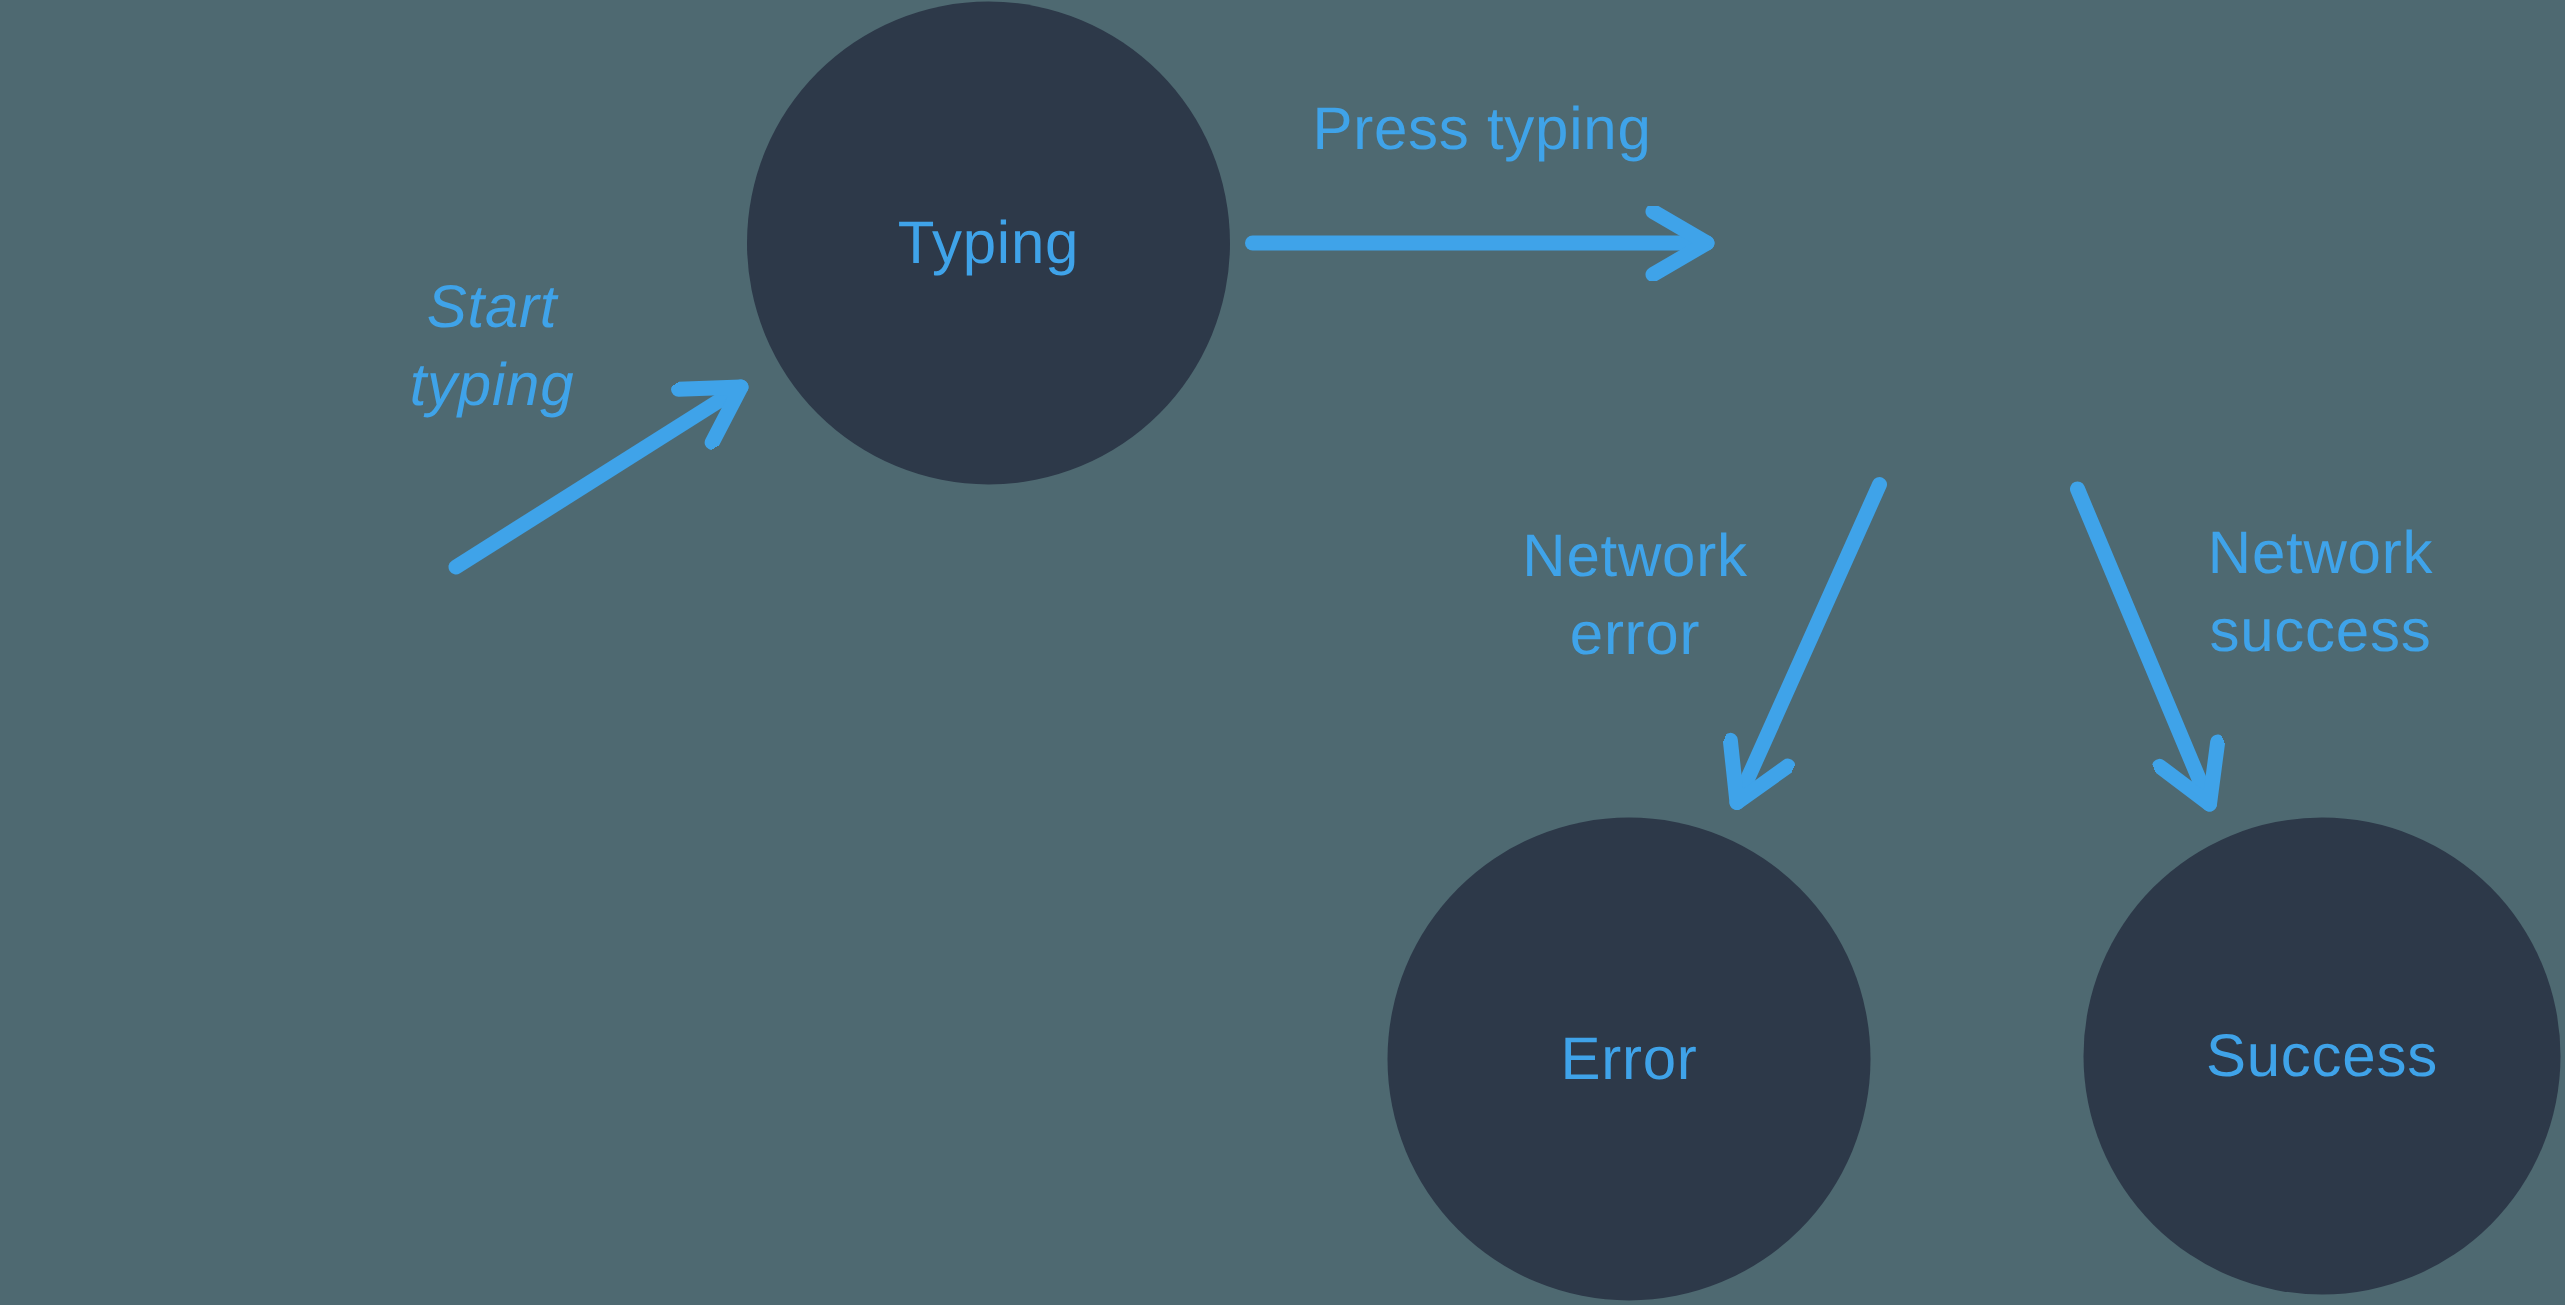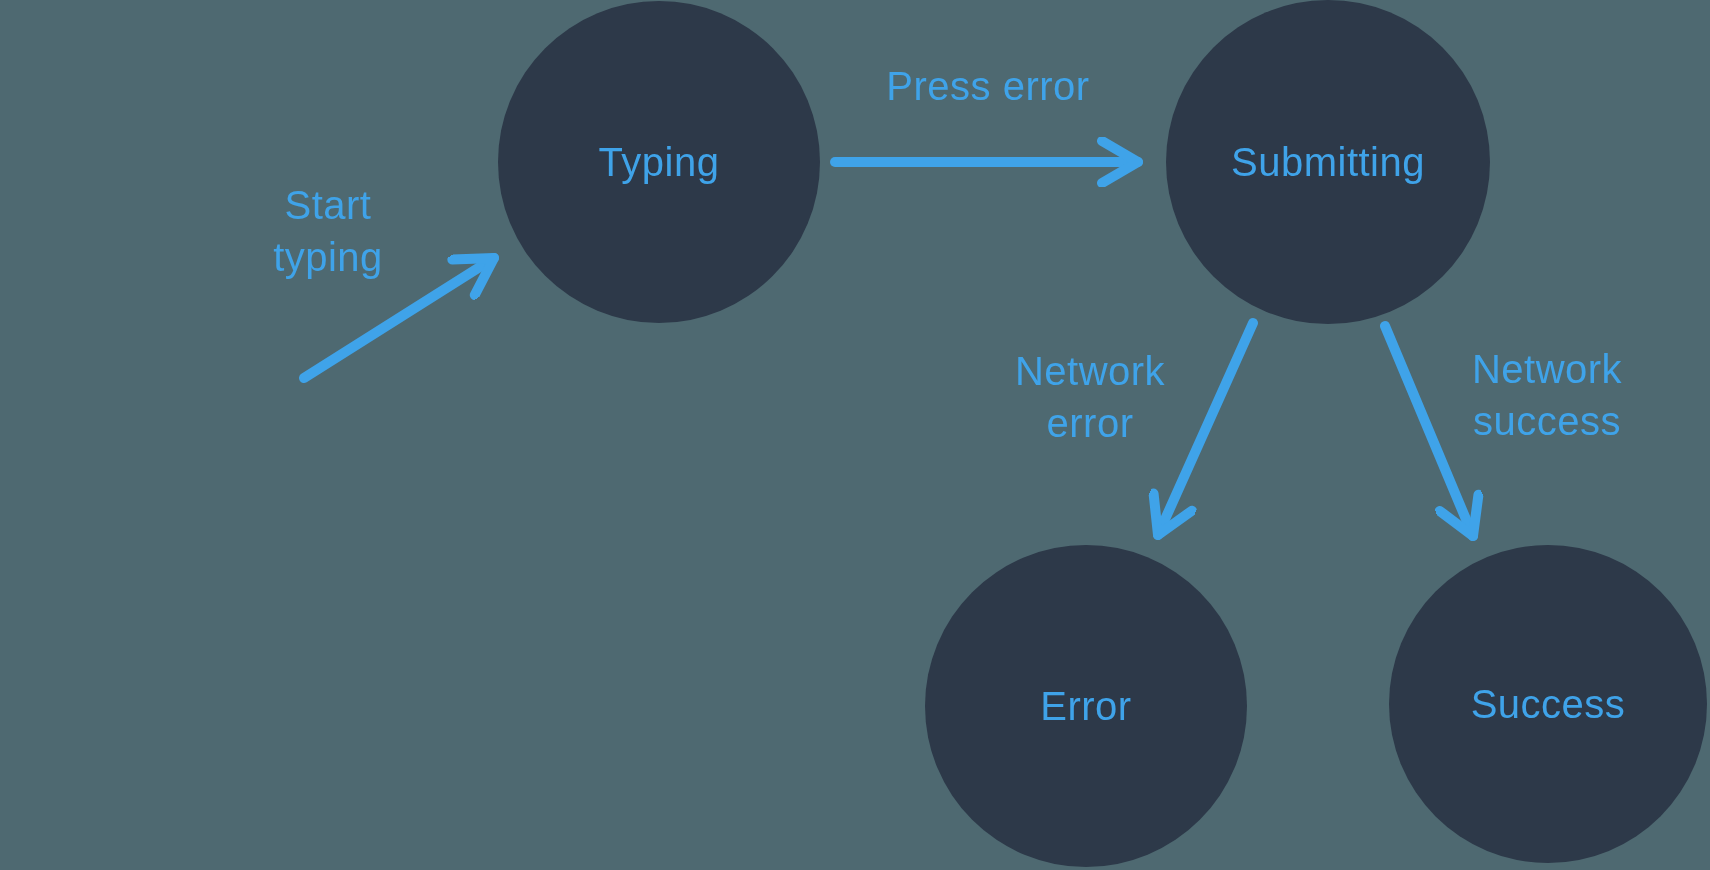--- a/index.html
+++ b/index.html
@@ -73,39 +73,36 @@
     <path class="edge-stroke" d="M835 162 L1138 162" marker-end="url(#arrowhead)"></path>
     <path class="edge-stroke" d="M1253 323 L1158 535" marker-end="url(#arrowhead)"></path>
     <path class="edge-stroke" d="M1385 326 L1473 536" marker-end="url(#arrowhead)"></path>
   </svg>
 
 
   <div class="node" style="left:498px; top:1px; width:322px; height:322px;">
     <span class="node-label">Typing</span>
   </div>
 
-  <div class="node" style="left:1166px; top:0px; width:324px; height:324px;">
-    <span class="node-label">Submitting</span>
-  </div>
 
   <div class="node" style="left:925px; top:545px; width:322px; height:322px;">
     <span class="node-label">Error</span>
   </div>
 
   <div class="node" style="left:1389px; top:545px; width:318px; height:318px;">
     <span class="node-label">Success</span>
   </div>
 
-  <div class="edge-label" style="left:178px; top:179px; width:300px;">
+  <div class="edge-label" style="left:178px; top:179px; width:300px;font-style:italic;">
     <div>Start</div>
     <div>typing</div>
   </div>
 
   <div class="edge-label" style="left:788px; top:60px; width:400px;">
-    <div>Press error</div>
+    <div>Press typing</div>
   </div>
 
   <div class="edge-label" style="left:940px; top:345px; width:300px;">
     <div>Network</div>
     <div>error</div>
   </div>
 
   <div class="edge-label" style="left:1397px; top:343px; width:300px;">
     <div>Network</div>
     <div>success</div>

